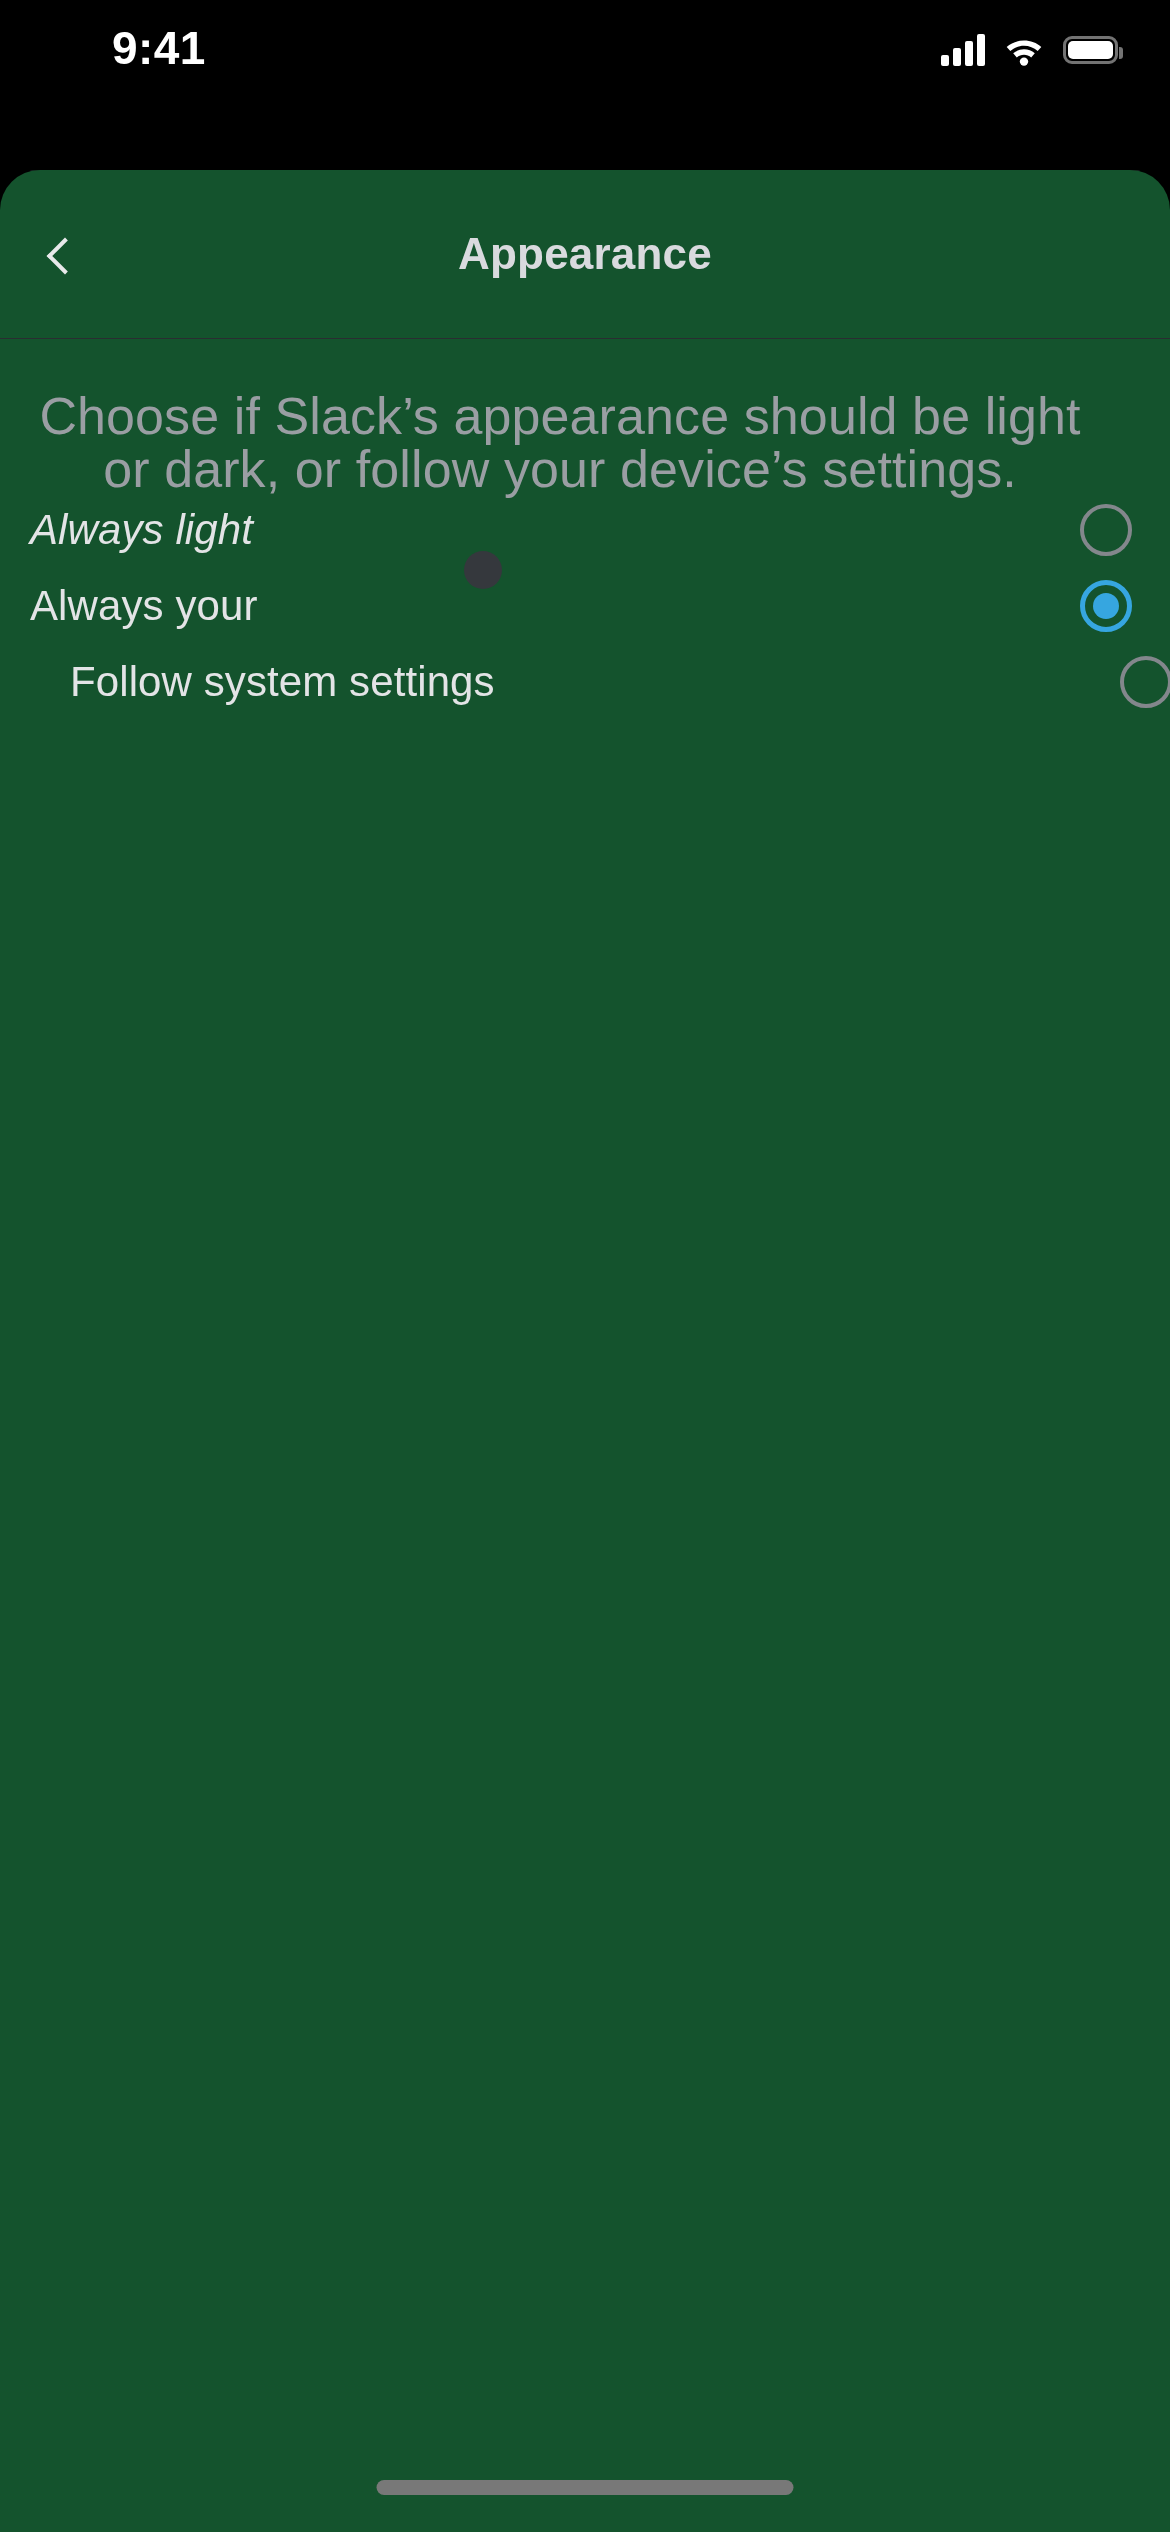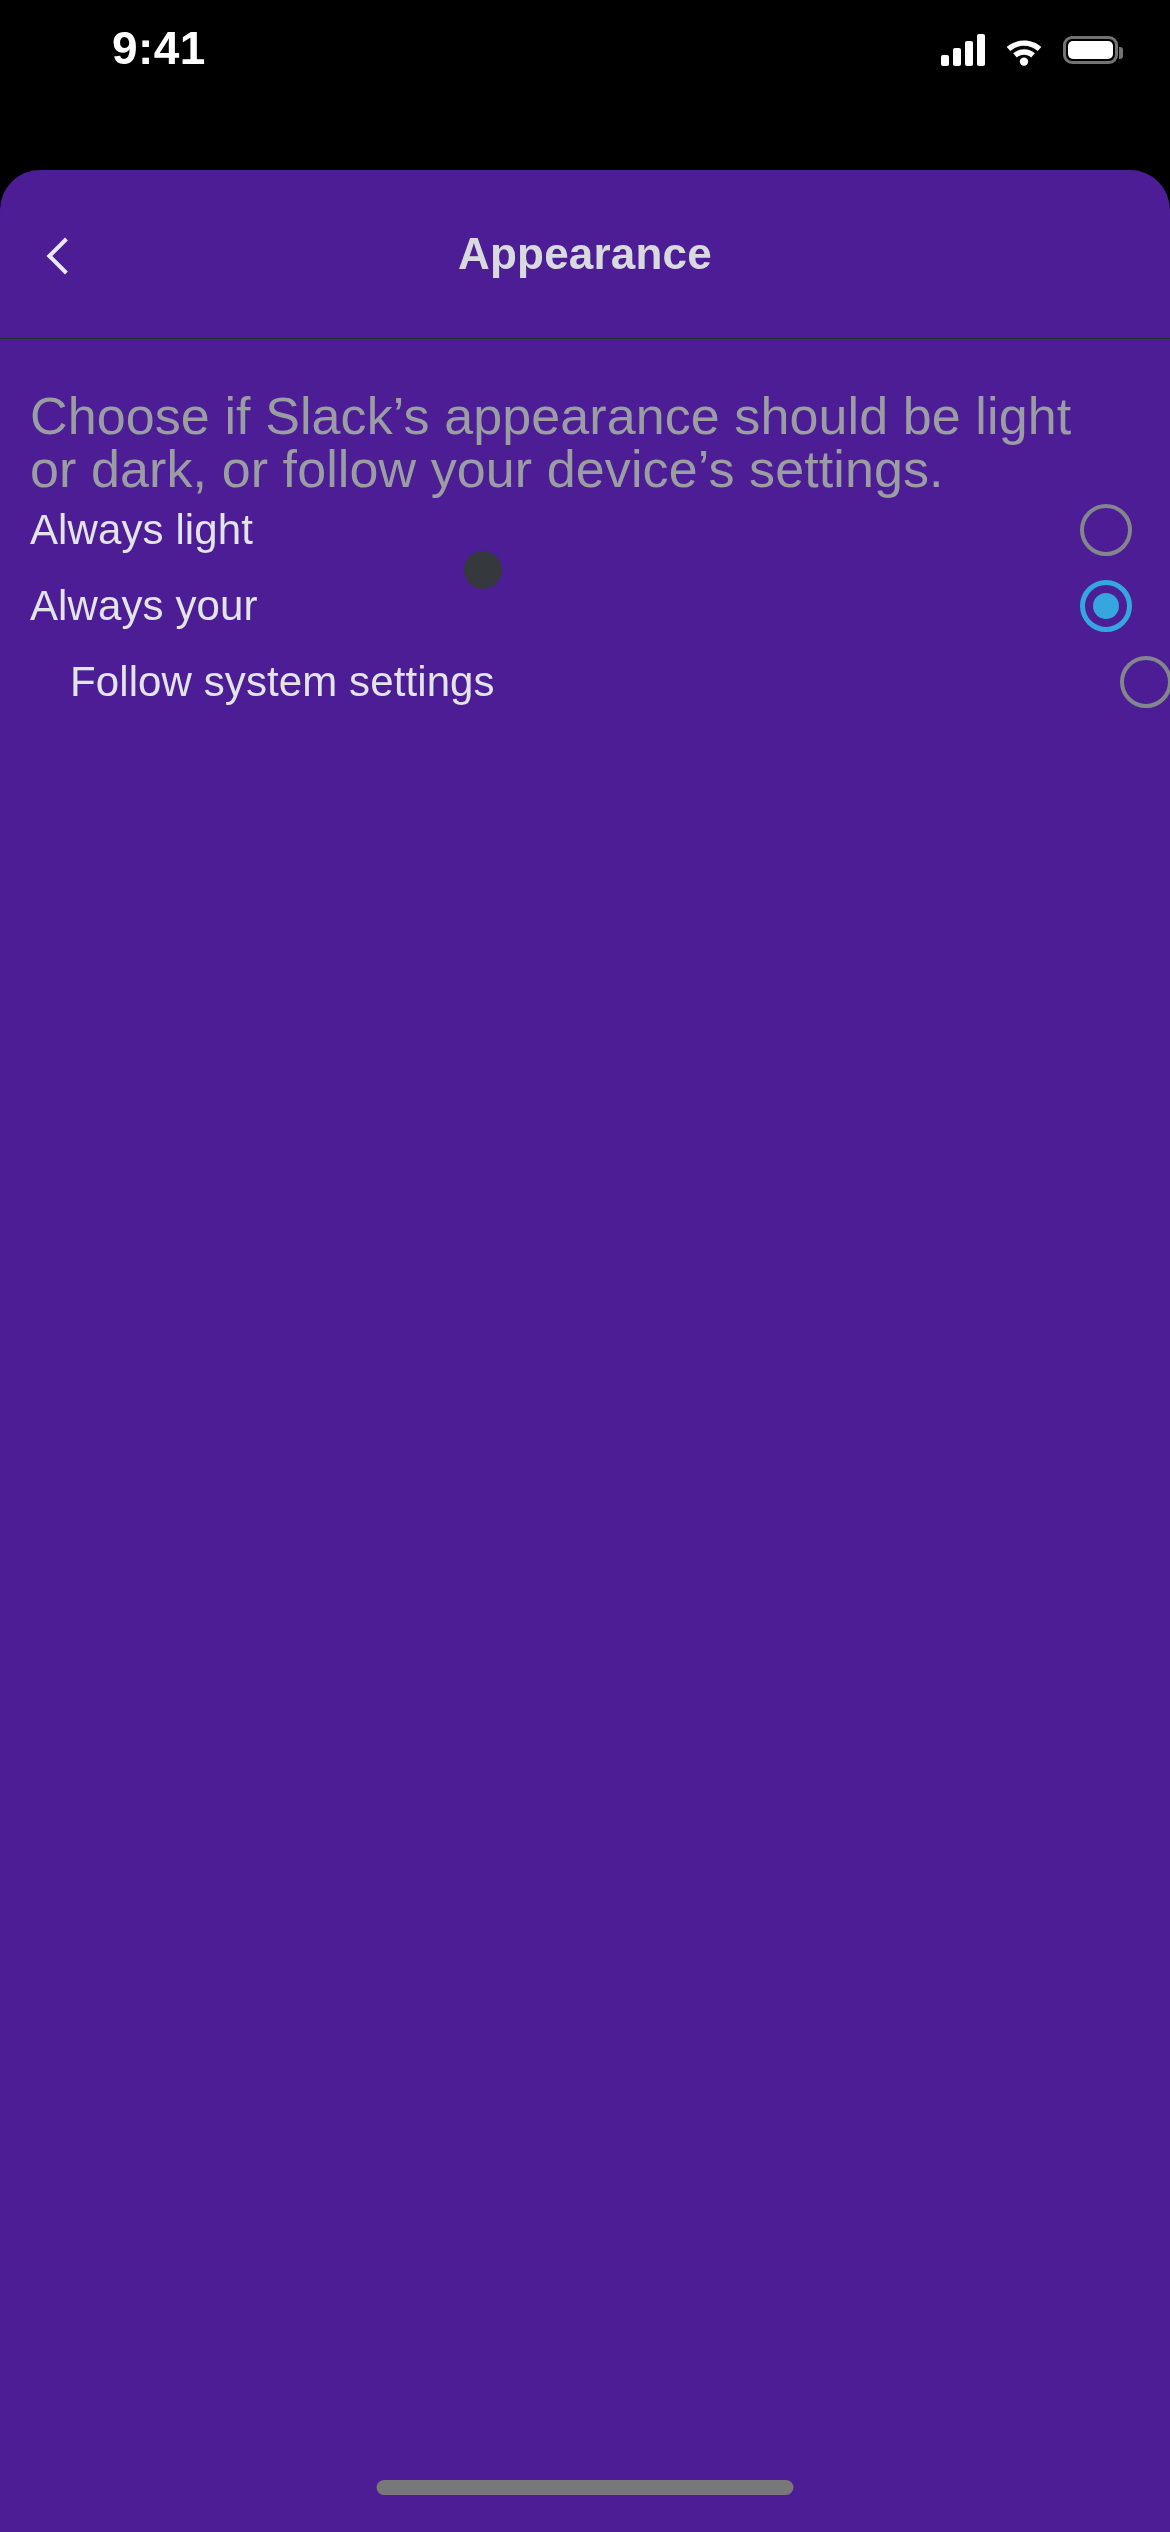--- a/index.html
+++ b/index.html
@@ -75,24 +75,25 @@
     left:30px; top:143px;
     width:1110px; height:120px;
     background:#15171a;
     border-radius:32px 32px 0 0;
     z-index:5;
   }
   .card-front {
     position:absolute;
     left:0; top:170px;
     width:1170px; height:2362px;
-    background:#4c1d95;
+    background:#14532d;
     border-radius:40px 40px 0 0;
     z-index:10;
     overflow:hidden;
+    text-align:center;
   }
 
   
   .navbar {
     position:relative;
     width:1170px; height:168px;
   }
   .back-button {
     position:absolute;
     left:22px; top:46px;
@@ -250,21 +251,21 @@
     </div>
 
     <div class="content">
 
       <div class="description">Choose if Slack’s appearance should be light or dark, or follow your device’s settings.</div>
 
       <div class="ripple"></div>
 
       <div class="options">
 
-        <div class="option-row" style="margin-top:0px;">
+        <div class="option-row" style="margin-top:0px;font-style:italic;">
           <span class="option-label">Always light</span>
           <span class="radio off"></span>
         </div>
 
         <div class="option-row" style="margin-top:0px;">
           <span class="option-label">Always your</span>
           <span class="radio on"></span>
         </div>
 
         <div class="option-row" style="margin-top:0px;margin-left:40px;">

